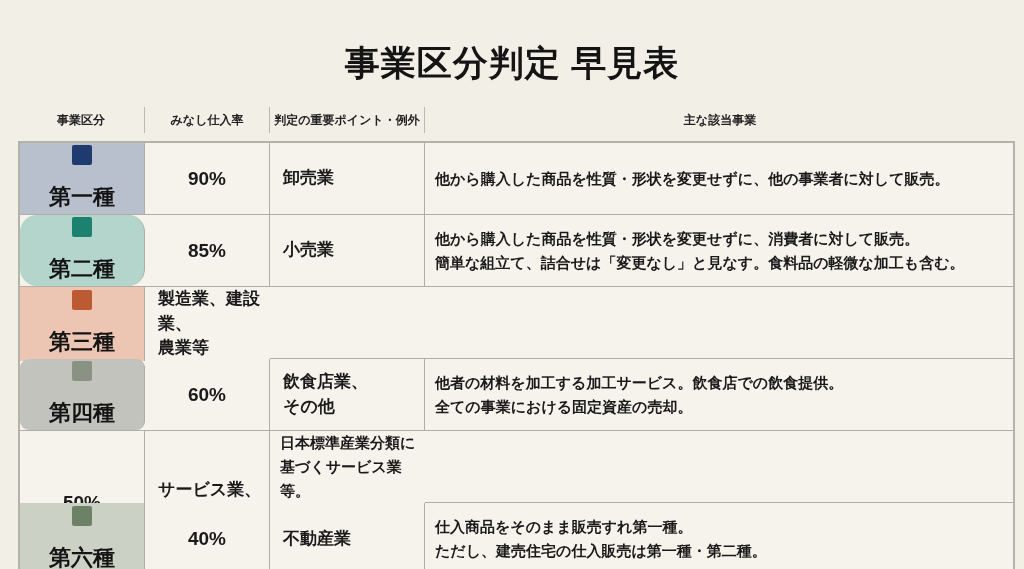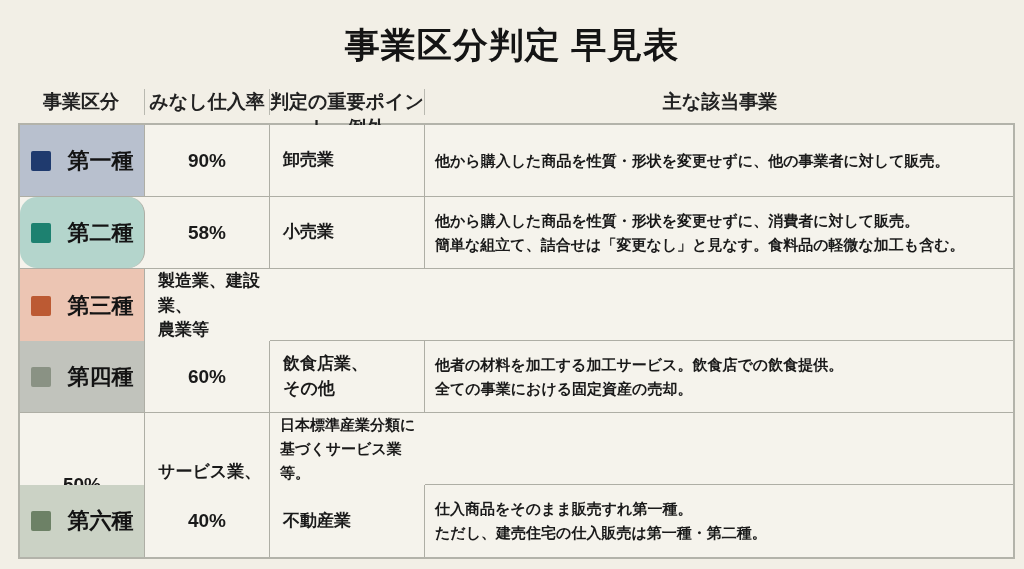--- a/index.html
+++ b/index.html
@@ -8,55 +8,55 @@
     background: #f2efe6;
     font-family: "Liberation Sans", "DejaVu Sans", sans-serif;
     color: #1a1a1a;
     overflow: hidden;
   }
   .page-title {
     text-align: center;
     font-size: 35px;
     font-weight: 800;
     letter-spacing: 1px;
-    padding-top: 22px;
+    padding-top: 40px;
     color: #141414;
   }
   .header-row {
     display: grid;
     grid-template-columns: 127px 125px 155px 1fr;
     width: 997px;
     margin: 16px 0 0 18px;
     height: 34px;
     align-items: center;
   }
   .hcell {
     text-align: center;
-    font-size: 19px;
+    font-size: 12px;
     font-weight: 700;
     color: #222;
     height: 26px;
     line-height: 26px;
   }
   .hcell:not(:last-child) { border-right: 1px solid #b9b9b0; }
   .grid-table {
     width: 997px;
     margin: 4px 0 0 18px;
     border: 2px solid #b3b3aa;
     background: #f5f3ec;
   }
   .trow {
     display: grid;
     grid-template-columns: 125px 125px 155px 1fr;
     height: 72px;
   }
   .trow:not(:last-child) { border-bottom: 1px solid #aeaea5; }
   .cell { border-right: 1px solid #aeaea5; display: flex; align-items: center; }
   .cell:last-child { border-right: none; }
-  .cell-category { justify-content: center; gap: 17px; }
+  .cell-category { justify-content: center; gap: 17px; flex-direction: column; }
   .swatch { width: 20px; height: 20px; border-radius: 2px; flex: 0 0 auto; }
   .category-label { font-size: 22px; font-weight: 800; color: #141414; }
   .cell-rate { justify-content: center; font-size: 19px; font-weight: 800; background: #f5f3ec; }
   .cell-business {
     padding-left: 13px; padding-right: 6px;
     font-size: 17px; font-weight: 700;
     line-height: 1.45; white-space: pre-line; background: #f5f3ec;
   }
   .cell-points {
     padding-left: 10px; padding-right: 8px;
@@ -86,37 +86,37 @@
     <div class="cell cell-rate">90%</div>
     <div class="cell cell-business">卸売業</div>
     <div class="cell cell-points">他から購入した商品を性質・形状を変更せずに、他の事業者に対して販売。</div>
   </div>
 
   <div class="trow">
     <div class="cell cell-category" style="background-color: rgb(180, 213, 204); border-radius: 17px;">
       <span class="swatch" style="background-color: rgb(29, 129, 112);"></span>
       <span class="category-label">第二種</span>
     </div>
-    <div class="cell cell-rate">58%</div>
+    <div class="cell cell-rate">85%</div>
     <div class="cell cell-business">小売業</div>
     <div class="cell cell-points">他から購入した商品を性質・形状を変更せずに、消費者に対して販売。
 簡単な組立て、詰合せは「変更なし」と見なす。食料品の軽微な加工も含む。</div>
   </div>
 
   <div class="trow">
     <div class="cell cell-category" style="background-color: rgb(236, 197, 179); text-align: right;">
       <span class="swatch" style="background-color: rgb(188, 90, 51);"></span>
       <span class="category-label">第三種</span>
     </div>
     <div class="cell cell-business">製造業、建設業、
 農業等</div>
   </div>
 
   <div class="trow">
-    <div class="cell cell-category" style="background-color: rgb(193, 195, 188);">
+    <div class="cell cell-category" style="background-color: rgb(193, 195, 188); border-radius: 9px;">
       <span class="swatch" style="background-color: rgb(138, 146, 132);"></span>
       <span class="category-label">第四種</span>
     </div>
     <div class="cell cell-rate">60%</div>
     <div class="cell cell-business">飲食店業、
 その他</div>
     <div class="cell cell-points">他者の材料を加工する加工サービス。飲食店での飲食提供。
 全ての事業における固定資産の売却。</div>
   </div>
 

